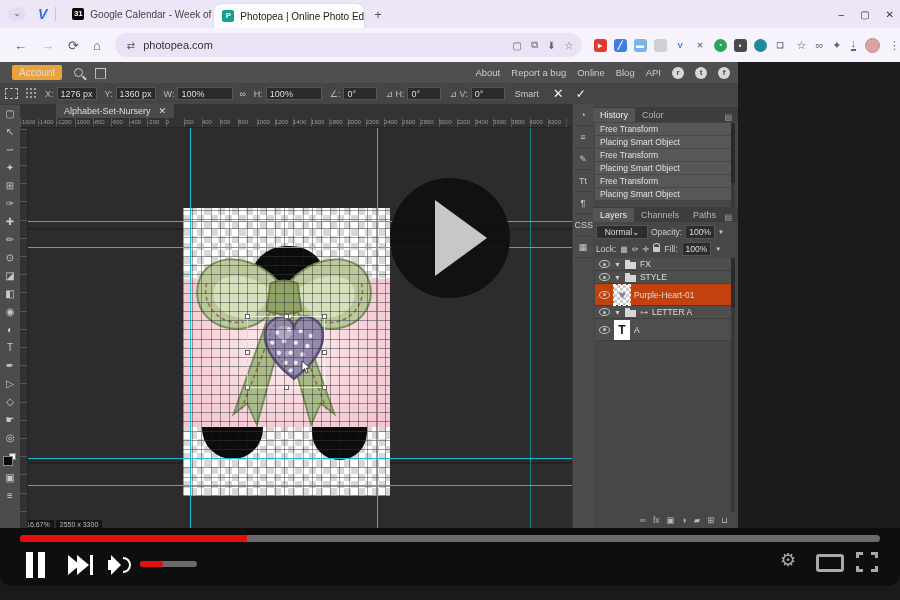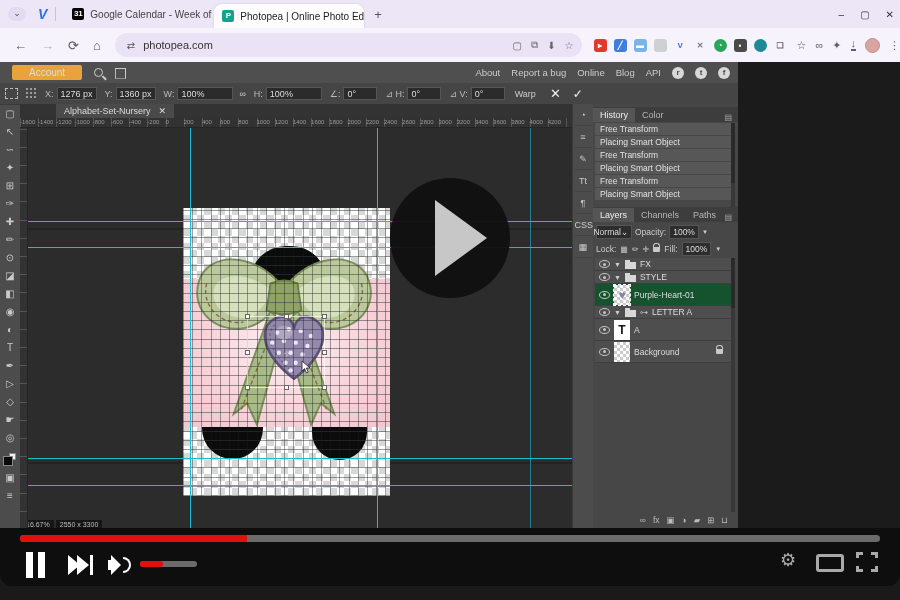--- a/index.html
+++ b/index.html
@@ -27,21 +27,21 @@
 .ext.circle{border-radius:50%}
 #rightics{display:flex;align-items:center;gap:9px;margin-left:10px;color:#5f5f6b;font-size:11px}
 #avatar{width:15px;height:15px;border-radius:50%;background:#d9a5a0;border:1px solid #c18f8a}
 .dl{border-bottom:2px solid #5f5f6b;line-height:9px;height:12px}
 
 
 #photopea{position:absolute;left:0;top:62px;width:738px;height:468px;background:#2c2c2c}
 #darkzone{position:absolute;left:738px;top:62px;width:162px;height:468px;background:#1b1b1b}
 #menubar{position:absolute;left:0;top:0;width:738px;height:21px;background:#4f4f4f;display:flex;align-items:center;font-size:10px;color:#ddd}
 #menubar .mi{margin-left:10px}
-#acctbtn{margin-left:12px;padding:2px 17px;border-radius:2px;font-size:10px}
+#acctbtn{margin-left:12px;padding:2px 7px;border-radius:2px;font-size:10px}
 .mag{width:9px;height:9px;border:1.5px solid #ccc;border-radius:50%;position:relative;margin-left:12px}
 .mag::after{content:"";position:absolute;width:5px;height:1.5px;background:#ccc;transform:rotate(45deg);left:7px;top:8px}
 .fsb{width:10px;height:10px;margin-left:12px;position:relative}
 .fsb::before,.fsb::after{content:"";position:absolute;width:10px;height:10px}
 .fsb::before{border-left:1.5px solid #ccc;border-top:1.5px solid #ccc;clip-path:polygon(0 0,100% 0,100% 25%,25% 25%,25% 100%,0 100%)}
 .fsb::after{border-right:1.5px solid #ccc;border-bottom:1.5px solid #ccc;clip-path:polygon(100% 0,100% 100%,0 100%,0 75%,75% 75%,75% 0)}
 #menuright{margin-left:auto;margin-right:8px;display:flex;align-items:center;gap:11px;font-size:9.5px;color:#ccc}
 .soc{width:12px;height:12px;border-radius:50%;background:#d8d8d8;color:#4a4a4a;font-size:8px;line-height:12px;text-align:center;font-weight:bold}
 #optbar{position:absolute;left:0;top:21px;width:738px;height:21px;background:#454545;display:flex;align-items:center;font-size:9px;color:#bbb}
 .dashed-ico{width:13px;height:11px;border:1px dashed #bbb;margin-left:5px}
@@ -106,21 +106,21 @@
 .vsb .th{position:absolute;left:0;width:4px;background:#2a2a2a}
 #layhead{top:103px}
 #blendrow{position:absolute;left:3px;top:121px;display:flex;align-items:center;font-size:8.5px;color:#ccc;gap:3px}
 .selbox2{background:#2d2d2d;border:1px solid #555;padding:1px 3px;color:#ddd}
 #lockrow{position:absolute;left:3px;top:138px;display:flex;align-items:center;font-size:8.5px;color:#ccc;gap:4px}
 .lico{font-size:8px;color:#c9c9c9}
 #layrows{position:absolute;left:2px;top:154px;width:136px}
 .lrow{display:flex;align-items:center;gap:4px;border-bottom:1px solid #3e3e3e;background:#4e4e4e;padding-left:4px;font-size:8.5px;color:#ddd}
 .lrow.group{height:13px}
 .lrow.layer{height:22px}
-.lrow.sel{background:#14532d}
+.lrow.sel{background:#c2410c}
 .eye{width:11px;height:8px;border:1px solid #c4c4c4;border-radius:50%;position:relative;flex:0 0 11px}
 .eye::after{content:"";position:absolute;width:3px;height:3px;background:#c4c4c4;border-radius:50%;left:3px;top:1.5px}
 .disc{font-size:7px;color:#ccc}
 .fold{width:11px;height:7px;background:#d6d6d6;position:relative;margin-top:2px}
 .fold::before{content:"";position:absolute;left:0;top:-2px;width:5px;height:2px;background:#d6d6d6}
 .lnk{font-size:8px;color:#ccc}
 .thumb{width:16px;height:20px;background-color:#fff;background-image:linear-gradient(45deg,#ccc 25%,transparent 25%,transparent 75%,#ccc 75%),linear-gradient(45deg,#ccc 25%,transparent 25%,transparent 75%,#ccc 75%);background-size:6px 6px;background-position:0 0,3px 3px;flex:0 0 16px;text-align:center;position:relative}
 .thumb.ants{outline:1px dashed #fff}
 .thumb.purple-heart::after{content:"♥";color:#8d80a6;font-size:12px;line-height:20px}
 .thumb.green-ribbon::after{content:"⋈";color:#7d9055;font-size:11px;line-height:20px}
@@ -265,21 +265,21 @@
     <span class="oval wide">100%</span>
     <span class="chain">∞</span>
     <span class="olab">H:</span>
     <span class="oval wide">100%</span>
     <span class="olab">∠:</span>
     <span class="oval">0°</span>
     <span class="olab">⊿ H:</span>
     <span class="oval">0°</span>
     <span class="olab">⊿ V:</span>
     <span class="oval">0°</span>
-    <span id="warp">Warp</span>
+    <span id="warp">Smart</span>
     <span id="tcancel">✕</span>
     <span id="tok">✓</span>
   </div>
 
   <div id="tools">
       <span class="tool">▢</span>
       <span class="tool">↖</span>
       <span class="tool">∽</span>
       <span class="tool">✦</span>
       <span class="tool">⊞</span>
@@ -453,21 +453,21 @@
         <span class="th" style="top:0;height:60px"></span>
       </div>
 
     <div class="phead" id="layhead">
         <span class="ptab active">Layers</span>
         <span class="ptab">Channels</span>
         <span class="ptab">Paths</span>
         <span class="collic">▤</span>
       </div>
     <div id="blendrow">
-      <span class="selbox2" style="width:36px;display:flex;justify-content:flex-end">
+      <span class="selbox2" style="width:52px;display:flex;justify-content:center">
           <span>Normal</span>
           <span>⌄</span>
         </span>
       <span>Opacity:</span>
       <span class="selbox2">100%</span>
       <span style="font-size:6px">▼</span>
     </div>
     <div id="lockrow">
       <span>Lock:</span>
       <span id="lockicons" style="display:flex;gap:4px;align-items:center">
@@ -503,26 +503,20 @@
           <span class="disc">▼</span>
           <span class="fold"></span>
           <span class="lnk">⊶</span>
           <span class="lname">LETTER A</span>
         </div>
         <div class="lrow layer">
           <span class="eye"></span>
           <span class="thumb text"></span>
           <span class="lname">A</span>
         </div>
-        <div class="lrow layer">
-          <span class="eye"></span>
-          <span class="thumb checker"></span>
-          <span class="lname">Background</span>
-          <span class="lockico"></span>
-        </div>
       </div>
     <div class="vsb" style="left:138px;top:154px;height:254px">
         <span class="th" style="top:0;height:50px"></span>
       </div>
     <div id="laybottom">
         <span>∞</span>
         <span>fx</span>
         <span>▣</span>
         <span>◑</span>
         <span>▰</span>

